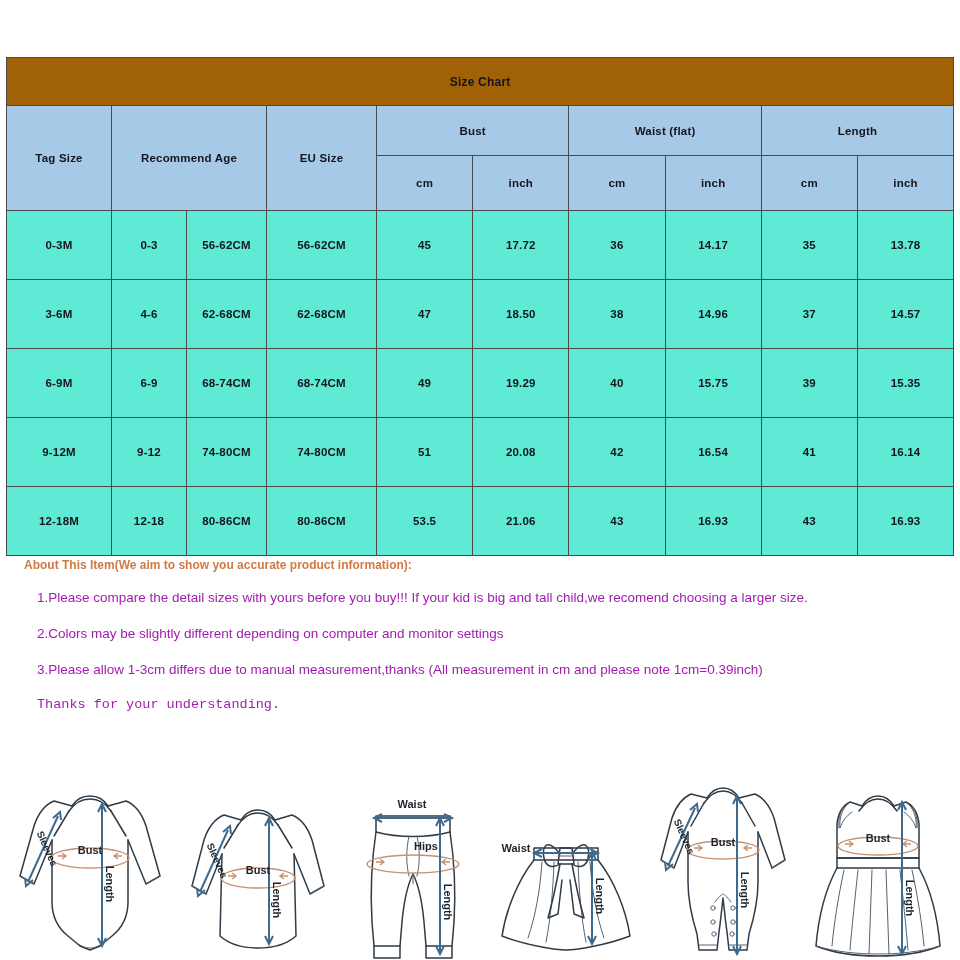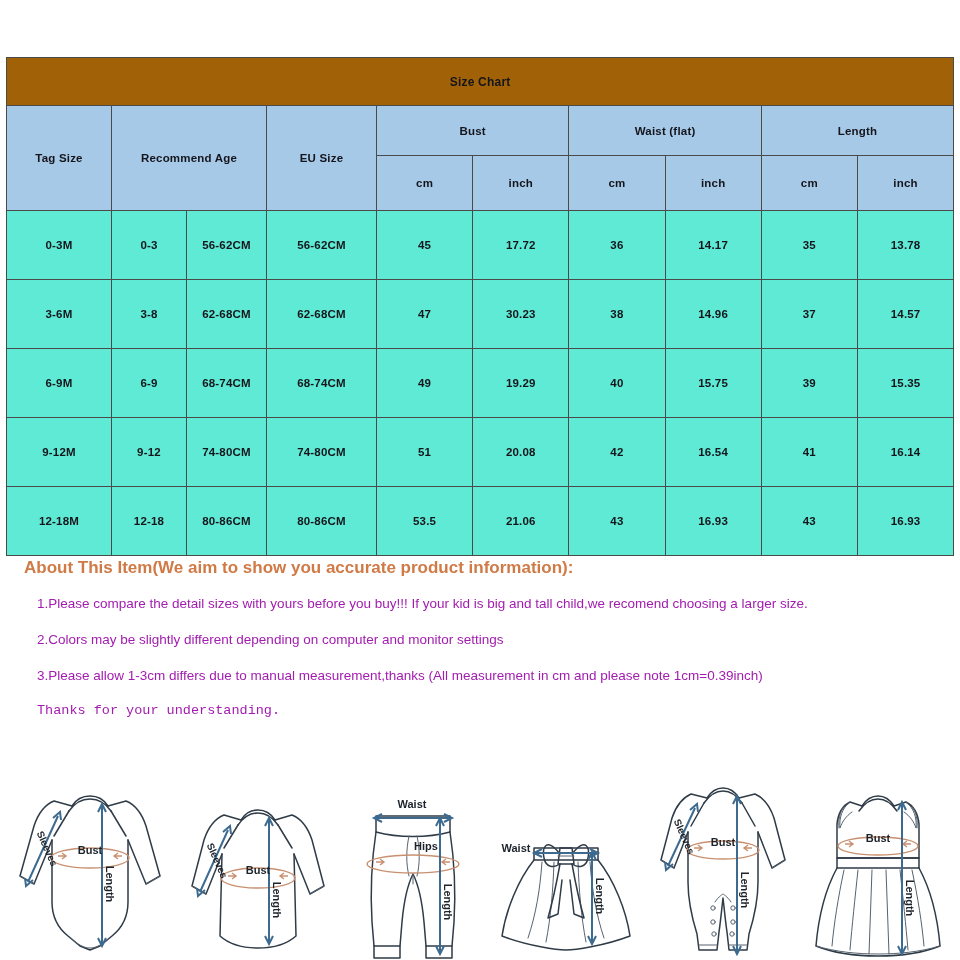--- a/index.html
+++ b/index.html
@@ -69,21 +69,21 @@
 
   
   .notes {
     position: absolute;
     left: 24px;
     top: 558px;
     width: 918px;
   }
   .notes-heading {
     color: #d07a46;
-    font-size: 17px;
+    font-size: 12px;
     font-weight: bold;
     margin: 0 0 16px 0;
     line-height: 1.2;
   }
   .note-line {
     color: #a21caf;
     font-size: 13.5px;
     font-weight: normal;
     margin: 0 0 16px 13px;
     line-height: 1.45;
@@ -171,25 +171,25 @@
         <td>56-62CM</td>
         <td>45</td>
         <td>17.72</td>
         <td>36</td>
         <td>14.17</td>
         <td>35</td>
         <td>13.78</td>
       </tr>
       <tr>
         <td>3-6M</td>
-        <td>3-8</td>
+        <td>4-6</td>
         <td>62-68CM</td>
         <td>62-68CM</td>
         <td>47</td>
-        <td>30.23</td>
+        <td>18.50</td>
         <td>38</td>
         <td>14.96</td>
         <td>37</td>
         <td>14.57</td>
       </tr>
       <tr>
         <td>6-9M</td>
         <td>6-9</td>
         <td>68-74CM</td>
         <td>68-74CM</td>

